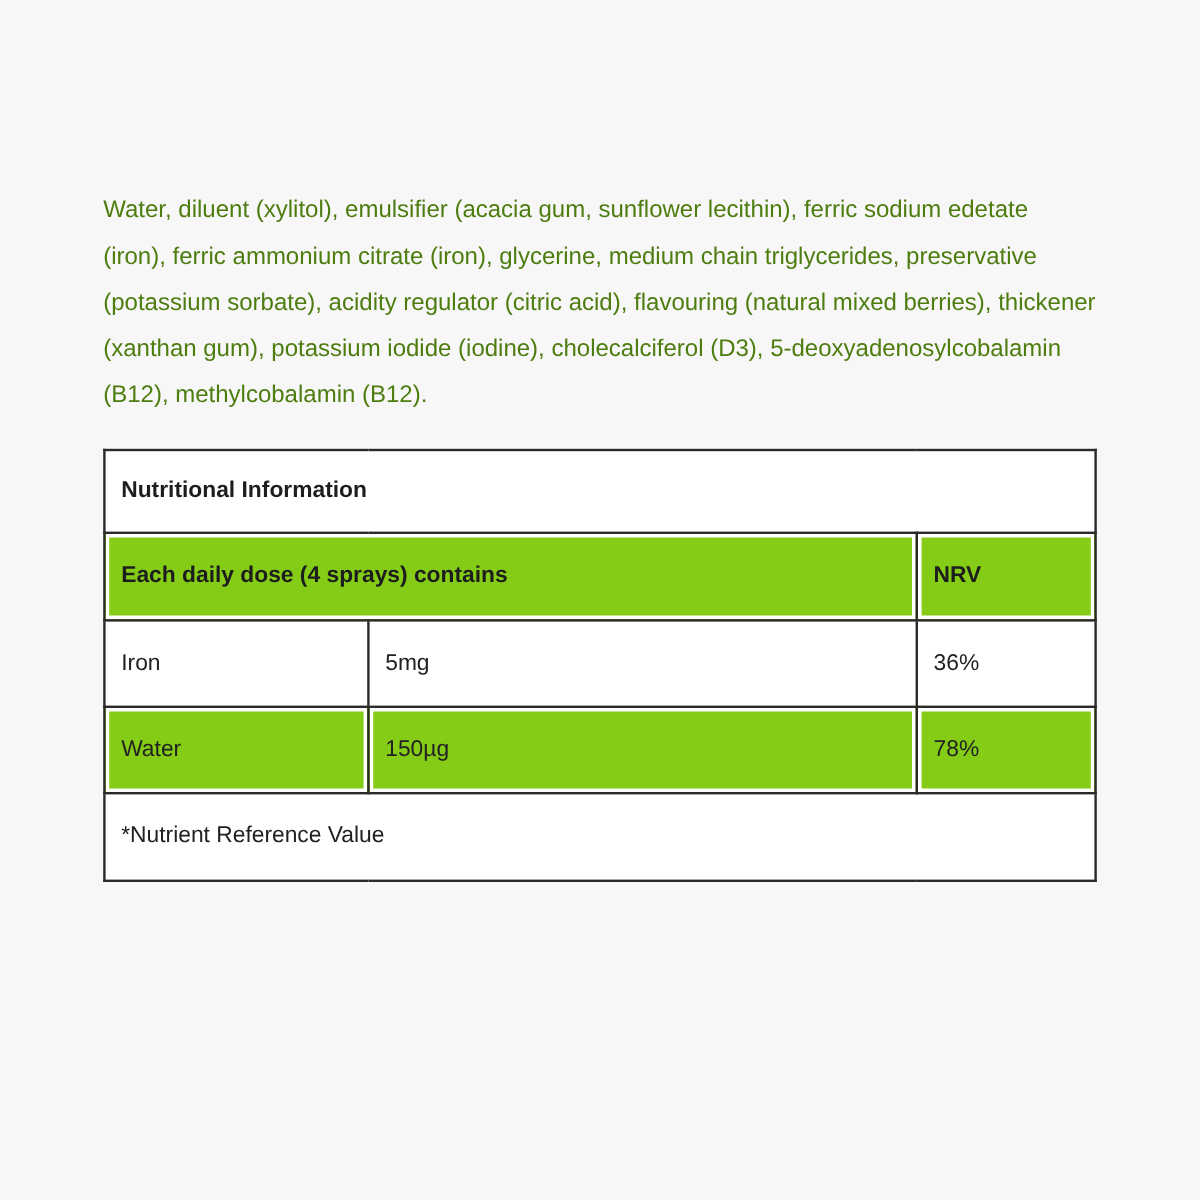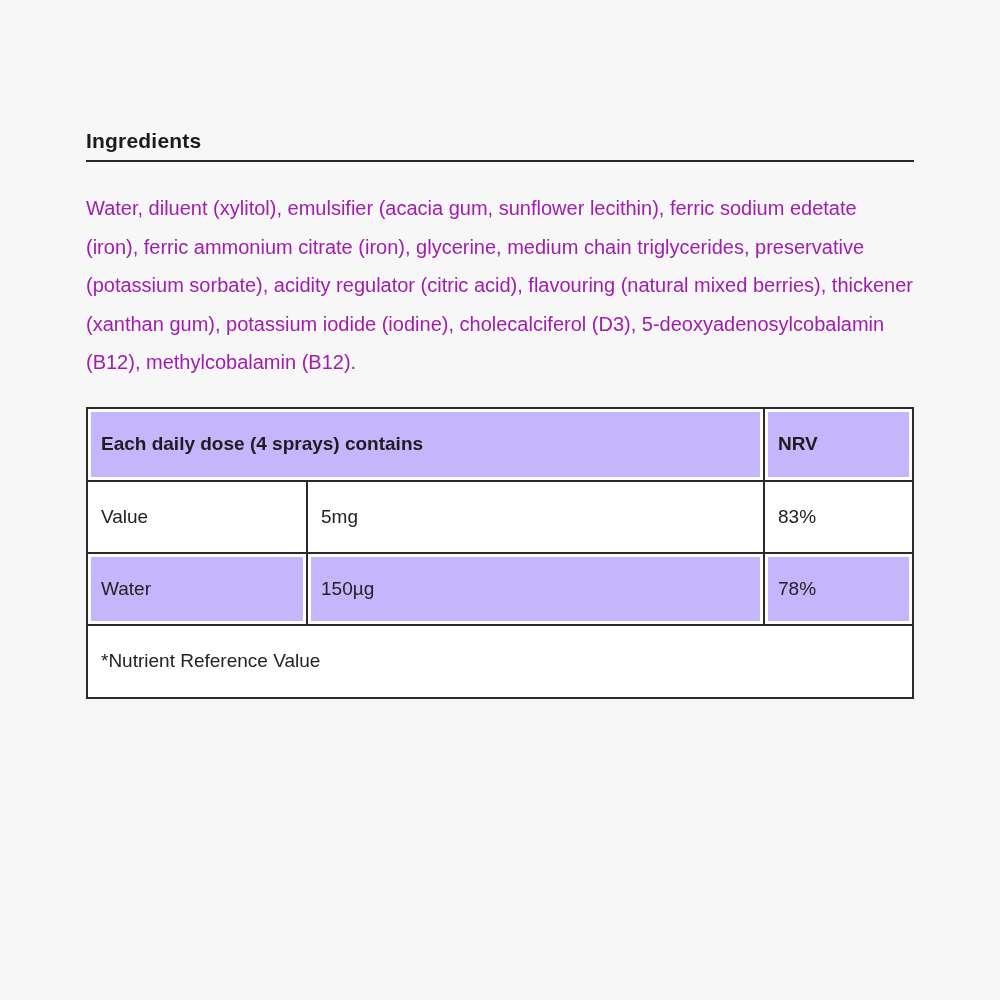--- a/index.html
+++ b/index.html
@@ -26,21 +26,21 @@
     font-weight: 700;
     color: #1b1b1b;
     letter-spacing: 0.2px;
     padding-bottom: 7px;
     border-bottom: 2px solid #2a2a2a;
   }
   .ingredients {
     margin: 27px 0 0 0;
     font-size: 20px;
     line-height: 38.5px;
-    color: #a21caf;
+    color: #4d7c0f;
   }
   table.nutrition {
     width: 100%;
     margin-top: 25px;
     border-collapse: collapse;
     background: #ffffff;
     font-size: 19px;
     color: #222222;
     border: 2px solid #2a2a2a;
   }
@@ -48,52 +48,54 @@
     border: 2px solid #2a2a2a;
     padding: 6px 12px 6px 13px;
     vertical-align: middle;
   }
   tr.row-title td   { height: 55px; }
   tr.row-header td  { height: 59px; }
   tr.row-data td    { height: 58px; }
   tr.row-foot td    { height: 59px; }
   .bold { font-weight: 700; color: #1d1d1d; }
   tr.shade td {
-    background: #c4b5fd;
+    background: #84cc16;
     box-shadow: inset 0 0 0 3px #ffffff;
   }
 </style>
 </head>
 <body>
 
 <div class="page">
 
-  <h2 class="heading">Ingredients</h2>
 
   <p class="ingredients">Water, diluent (xylitol), emulsifier (acacia gum, sunflower lecithin), ferric sodium edetate (iron), ferric ammonium citrate (iron), glycerine, medium chain triglycerides, preservative (potassium sorbate), acidity regulator (citric acid), flavouring (natural mixed berries), thickener (xanthan gum), potassium iodide (iodine), cholecalciferol (D3), 5-deoxyadenosylcobalamin (B12), methylcobalamin (B12).</p>
 
   <table class="nutrition">
     <colgroup>
       <col style="width:220px">
       <col>
       <col style="width:149px">
     </colgroup>
     <tbody>
+      <tr class="row-title">
+        <td colspan="3" class="bold">Nutritional Information</td>
+      </tr>
 
       <tr class="row-header shade">
         <td colspan="2" class="bold">Each daily dose (4 sprays) contains</td>
         <td class="bold">NRV</td>
       </tr>
 
 
 
       <tr class="row-data">
-        <td>Value</td>
+        <td>Iron</td>
         <td>5mg</td>
-        <td>83%</td>
+        <td>36%</td>
       </tr>
 
       <tr class="row-data shade">
         <td>Water</td>
         <td>150µg</td>
         <td>78%</td>
       </tr>
 
       <tr class="row-foot">
         <td colspan="3">*Nutrient Reference Value</td>

